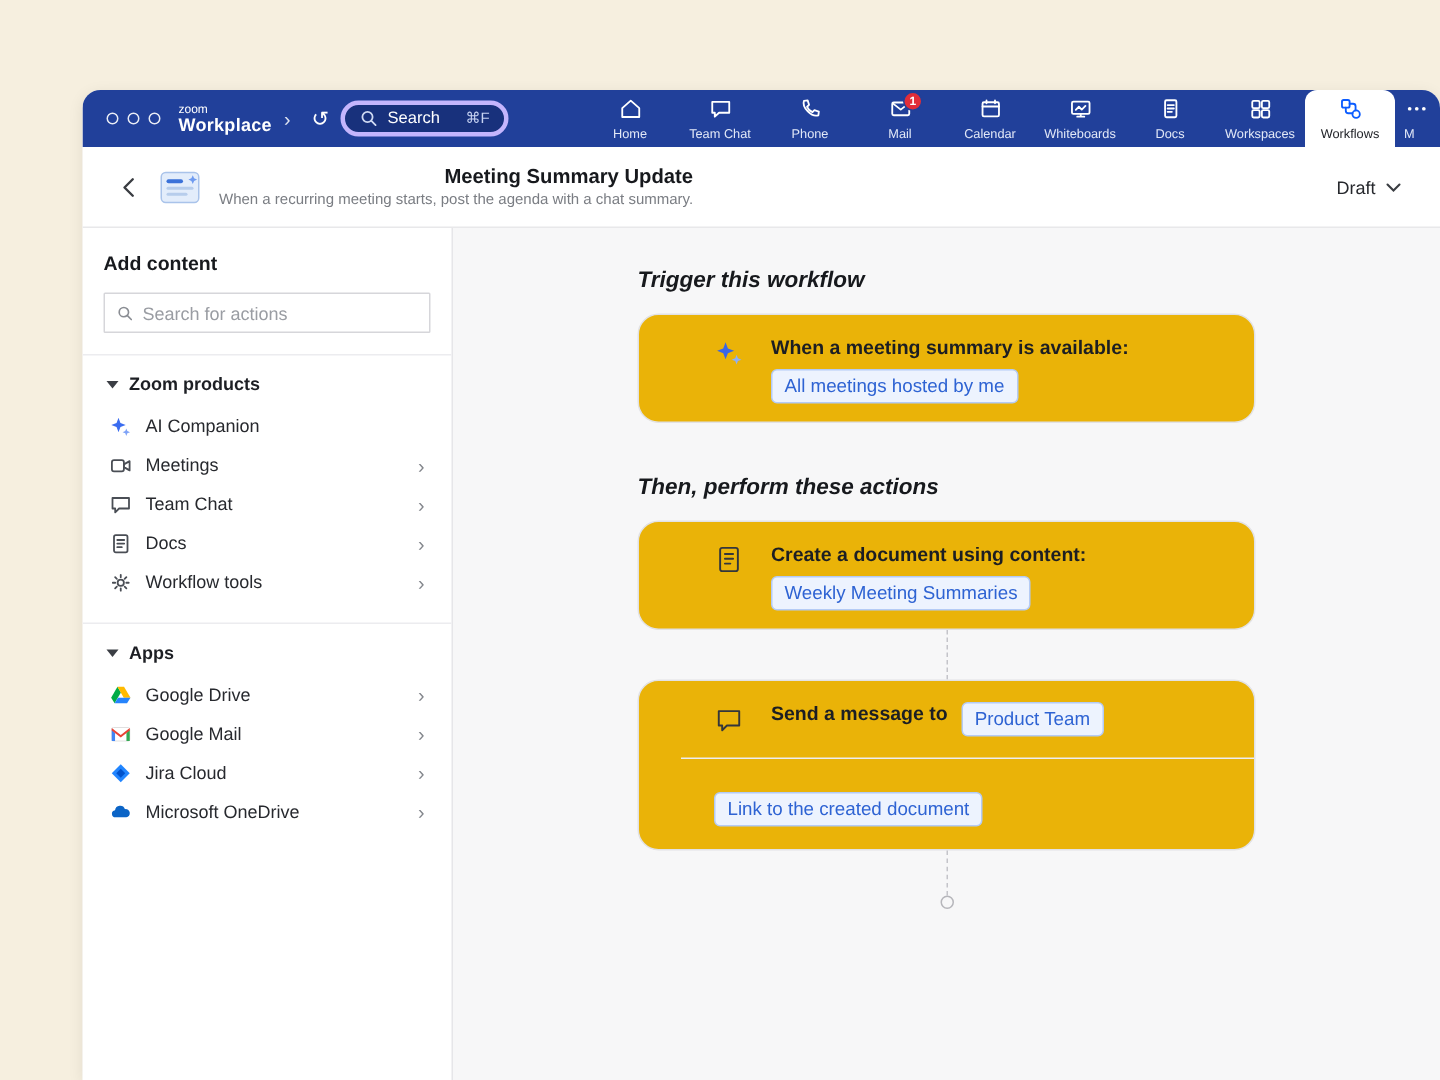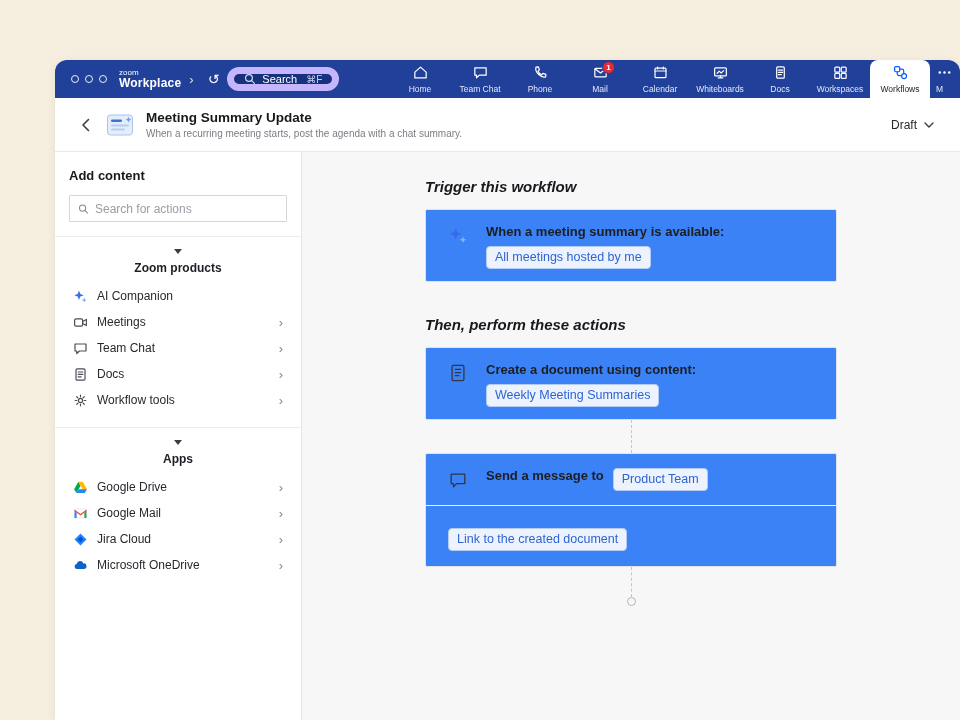--- a/index.html
+++ b/index.html
@@ -18,21 +18,21 @@
   .topbar { height: 38px; background: #21409a; display: flex; align-items: stretch; overflow: hidden; }
   .left-cluster { width: 335px; flex-shrink: 0; display: flex; align-items: center; padding-left: 16px; }
   .win-dots { display: flex; gap: 6px; margin-right: 12px; }
   .dot { width: 8px; height: 8px; border: 1.2px solid rgba(255,255,255,.9); border-radius: 50%; }
   .logo { color: #fff; line-height: 1.05; margin-right: 8px; }
   .logo .z { font-size: 8px; }
   .logo .w { font-size: 12px; font-weight: bold; letter-spacing: .2px; }
   .chevw { color: rgba(255,255,255,.85); font-size: 13px; margin: 0 6px 0 0; }
   .hist { color: #fff; font-size: 14px; margin: 0 8px; line-height: 1; }
   .searchpill { display: flex; align-items: center; gap: 6px; background: #18317c;
-    border: 7px solid #c4b5fd; border-radius: 13px; height: 24px; padding: 0 10px;
+    border: 3px solid #c4b5fd; border-radius: 13px; height: 24px; padding: 0 10px;
     width: 112px; color: #fff; font-size: 11px; }
   .searchpill .sc { margin-left: auto; color: #c7d3f2; font-size: 10px; }
   .topnav { display: flex; align-items: stretch; height: 100%; flex-shrink: 0; }
   .nav-item { width: 60px; display: flex; flex-direction: column; align-items: center;
     justify-content: center; gap: 3px; position: relative; cursor: pointer; flex-shrink: 0; }
   .nav-item .icon { color: #fff; height: 17px; display: flex; align-items: center; }
   .nav-item .icon svg { width: 17px; height: 17px; display: block; }
   .nav-item .lbl { font-size: 8.5px; color: #e2e8f7; white-space: nowrap; }
   .nav-item.active { background: #ffffff; border-radius: 8px 8px 0 0; }
   .nav-item.active .icon { color: #0b5cff; }
@@ -40,50 +40,50 @@
   .nav-item.partial { width: 34px; align-items: flex-start; padding-left: 6px; }
   .badge { position: absolute; top: 1px; right: 15px; background: #e12d39; color: #fff;
     font-size: 8px; min-width: 13px; height: 13px; border-radius: 7px; display: flex;
     align-items: center; justify-content: center; padding: 0 2px; font-weight: bold;
     border: 1.5px solid #21409a; }
   
   .header { height: 54px; background: #fff; display: flex; align-items: center;
     gap: 12px; padding: 0 26px 0 22px; border-bottom: 1px solid #e8e8ea; }
   .back { display: flex; align-items: center; cursor: pointer; padding: 4px; }
   .htitles { display: flex; flex-direction: column; }
-  .htitle { font-size: 13.5px; font-weight: bold; color: #17191d; }
+  .htitle { font-size: 13.5px; font-weight: bold; color: #17191d; text-align: right; }
   .hsub { font-size: 10px; color: #7a7d83; margin-top: 3px; }
   .draft { margin-left: auto; display: flex; align-items: center; gap: 7px;
     font-size: 12px; color: #26282d; cursor: pointer; }
   
   .sidebar { position: absolute; left: 0; top: 92px; bottom: 0; width: 247px;
     background: #fff; border-right: 1px solid #e6e6e9; padding: 16px 14px; overflow: hidden; }
   .sb-title { font-size: 13px; font-weight: bold; color: #17191d; margin-bottom: 12px; }
   .sb-search { display: flex; align-items: center; gap: 6px; border: 1px solid #d6d6da;
     border-radius: 1px; height: 27px; padding: 0 8px; background: #fff; }
   .sb-search input { border: none; outline: none; font-size: 12px; width: 100%;
     color: #333; background: transparent; font-family: inherit; }
   .sb-search input::placeholder { color: #9a9da3; }
   .sb-div { border-top: 1px solid #ececef; margin: 14px -14px 12px; }
   .sb-section-h { display: flex; align-items: center; gap: 7px; font-size: 12px;
-    font-weight: bold; color: #1d1f24; margin: 0 0 8px; padding: 0 2px; cursor: pointer; flex-direction: column; }
+    font-weight: bold; color: #1d1f24; margin: 0 0 8px; padding: 0 2px; cursor: pointer; }
   .caret { width: 0; height: 0; border-left: 4px solid transparent;
     border-right: 4px solid transparent; border-top: 5px solid #3b3e44; }
   .sb-item { display: flex; align-items: center; gap: 9px; height: 26px; padding: 0 4px;
     font-size: 12px; color: #27292e; border-radius: 5px; cursor: pointer; }
   .sb-item .icon { width: 15px; height: 15px; flex-shrink: 0; }
   .sb-item .icon svg { width: 15px; height: 15px; display: block; }
   .sb-item .chev { margin-left: auto; color: #84878d; font-size: 13px; line-height: 1; }
   
   .canvas { position: absolute; left: 247px; top: 92px; right: 0; bottom: 0;
     background: #f7f7f8; overflow: hidden; }
   .col { width: 412px; margin: 26px 0 0 123px; }
   .c-head { font-size: 15px; font-weight: bold; color: #17191d; margin: 0 0 14px; font-style: italic; }
   .c-head.mt { margin-top: 34px; }
-  .card { background: #3b82f6; border: 1px solid #e2e2e5; border-radius: 2px; }
+  .card { background: #eab308; border: 1px solid #e2e2e5; border-radius: 14px; padding-left: 28px; }
   .card-row { display: flex; gap: 16px; padding: 14px 20px 12px; }
   .card-row.center { align-items: center; padding: 14px 20px; }
   .icon-col { width: 24px; flex-shrink: 0; display: flex; justify-content: center; padding-top: 1px; }
   .ctext { font-size: 13px; font-weight: 600; color: #1c1e23; }
   .chiprow { margin-top: 7px; }
   .chip { display: inline-block; background: #edf3fe; border: 1px solid #b4cbf5;
     color: #2e63d3; font-size: 12.5px; border-radius: 4px; padding: 2px 8px;
     line-height: 1.35; cursor: pointer; }
   .inline-line { display: flex; align-items: flex-start; gap: 9px; }
   .card-sep { border-top: 1px solid #ededf0; }

